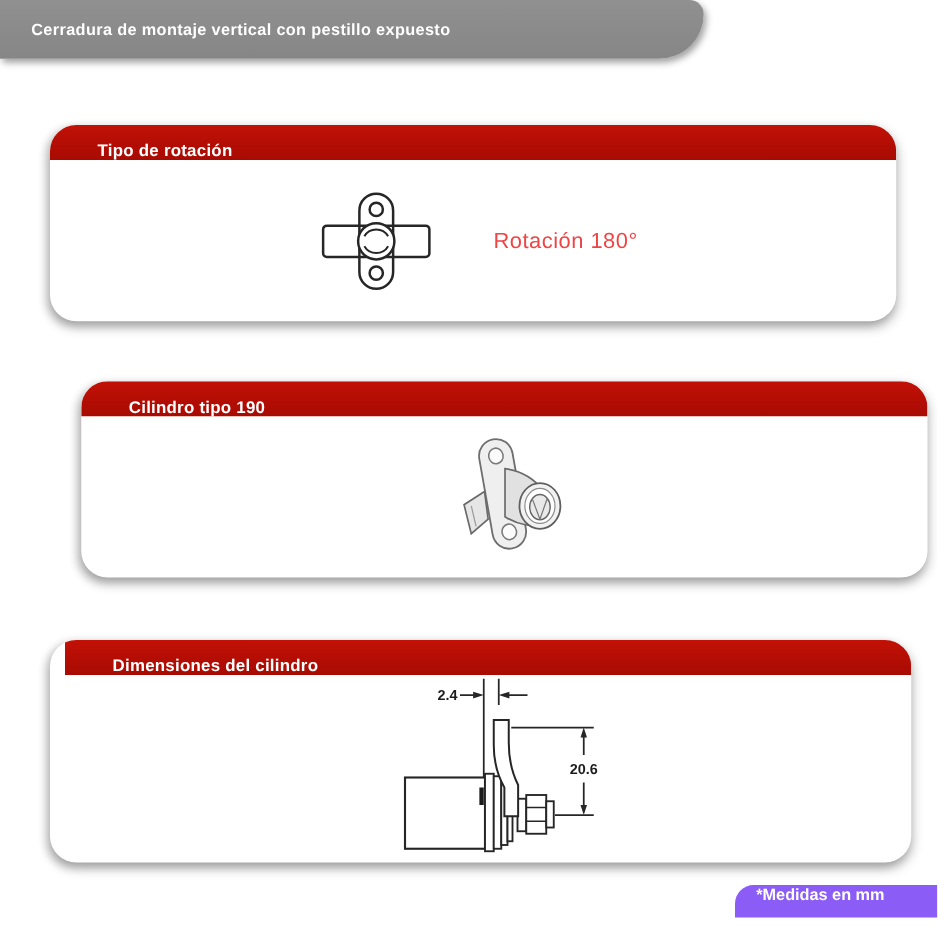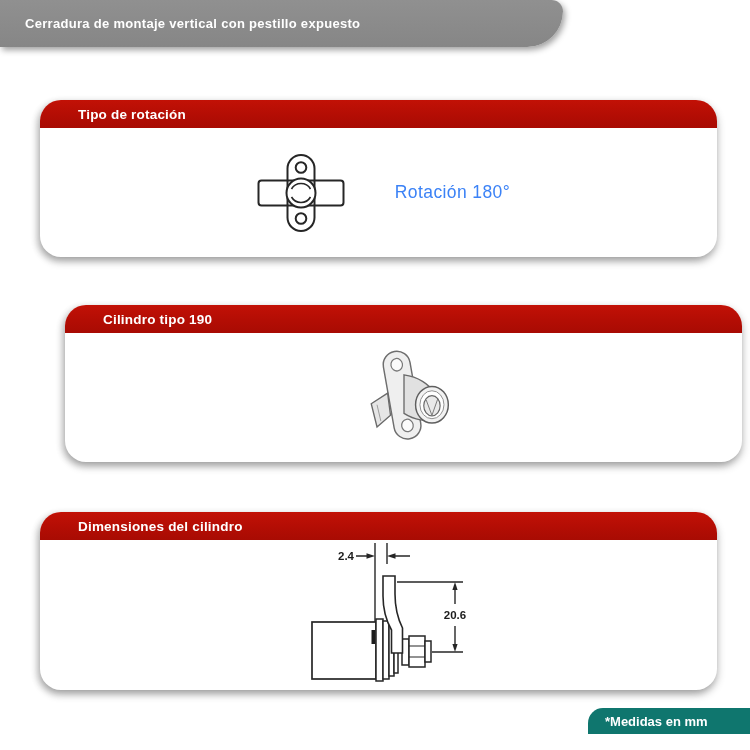--- a/index.html
+++ b/index.html
@@ -23,43 +23,43 @@
 
   
   .card{
     position:absolute;left:40px;width:677px;background:#ffffff;
     border-radius:21px;
     box-shadow:0 4px 9px rgba(0,0,0,0.30), -3px 3px 7px rgba(0,0,0,0.14);
     overflow:hidden;
   }
   .card-rotation{top:100px;height:157px;}
   .card-cylinder{top:305px;height:157px;margin-left:25px;}
-  .card-dimensions{top:512px;height:178px;}
+  .card-dimensions{top:512px;height:178px;padding-left:12px;}
   .card-header{
-    height:28px;display:flex;align-items:center;
+    height:28px;display:flex;align-items:flex-end;
     background:linear-gradient(180deg,#c21106 0%,#b30d04 55%,#a80b03 100%);
   }
   .card-header span{
     color:#ffffff;font-size:13.5px;font-weight:bold;
     padding-left:38px;letter-spacing:0.2px;
   }
   .card-body{
     display:flex;align-items:center;justify-content:center;
     height:calc(100% - 28px);
   }
   .rotation-caption{
-    font-size:17.5px;color:#3b82f6;margin-left:18px;letter-spacing:0.4px;
+    font-size:17.5px;color:#ef4444;margin-left:18px;letter-spacing:0.4px;
   }
   .dim-svg{margin-left:20px;}
 
   
   .units-badge{
     position:absolute;top:708px;right:0;width:162px;height:26px;
-    background:#0f766e;border-radius:15px 0 0 0;
-    display:flex;align-items:center;
+    background:#8b5cf6;border-radius:15px 0 0 0;
+    display:flex;align-items:flex-start;
   }
   .units-badge span{
     color:#ffffff;font-size:13px;font-weight:bold;padding-left:17px;
   }
 
   svg{display:block;}
   .ln{stroke:#262626;fill:none;}
   .wh{fill:#ffffff;stroke:#262626;}
   .dimtxt{font-family:"Liberation Sans",sans-serif;font-weight:bold;font-size:11.5px;fill:#1c1c1c;}
 </style>

